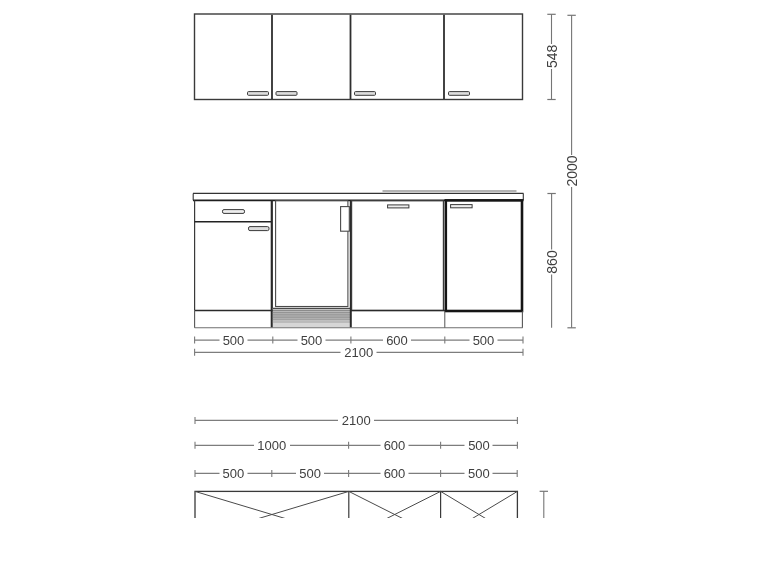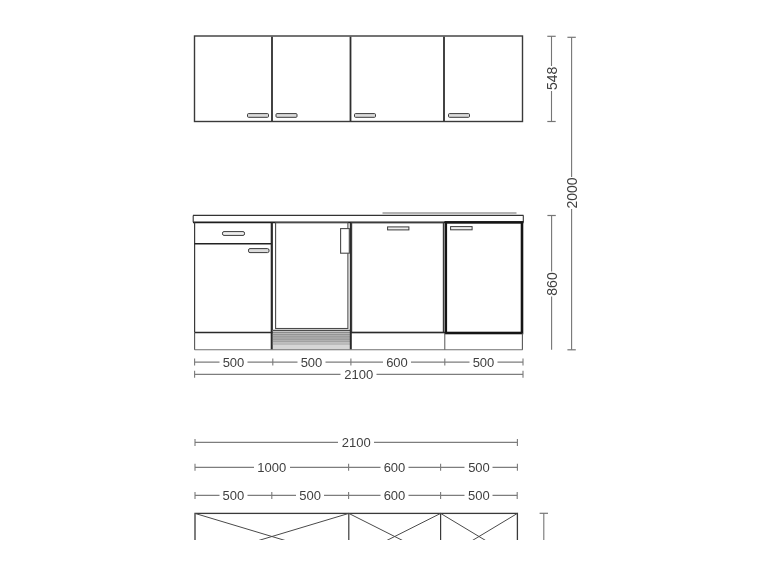--- a/index.html
+++ b/index.html
@@ -1,16 +1,16 @@
 <!DOCTYPE html>
 <html><head>
 <meta charset="utf-8">
 <style>
 html,body{margin:0;padding:0;background:#ffffff;}
-#page{width:770px;height:518px;position:relative;overflow:hidden;margin-top:22px;}
+#page{width:770px;height:518px;position:relative;overflow:hidden;}
 text{font-family:"Liberation Sans",sans-serif;fill:#3f3f3f;}
 </style>
 </head>
 <body>
 <div id="page">
 <svg width="770" height="578" viewBox="0 0 770 578">
 
 <rect x="0" y="0" width="770" height="578" fill="#ffffff"></rect>
 
 <g>

